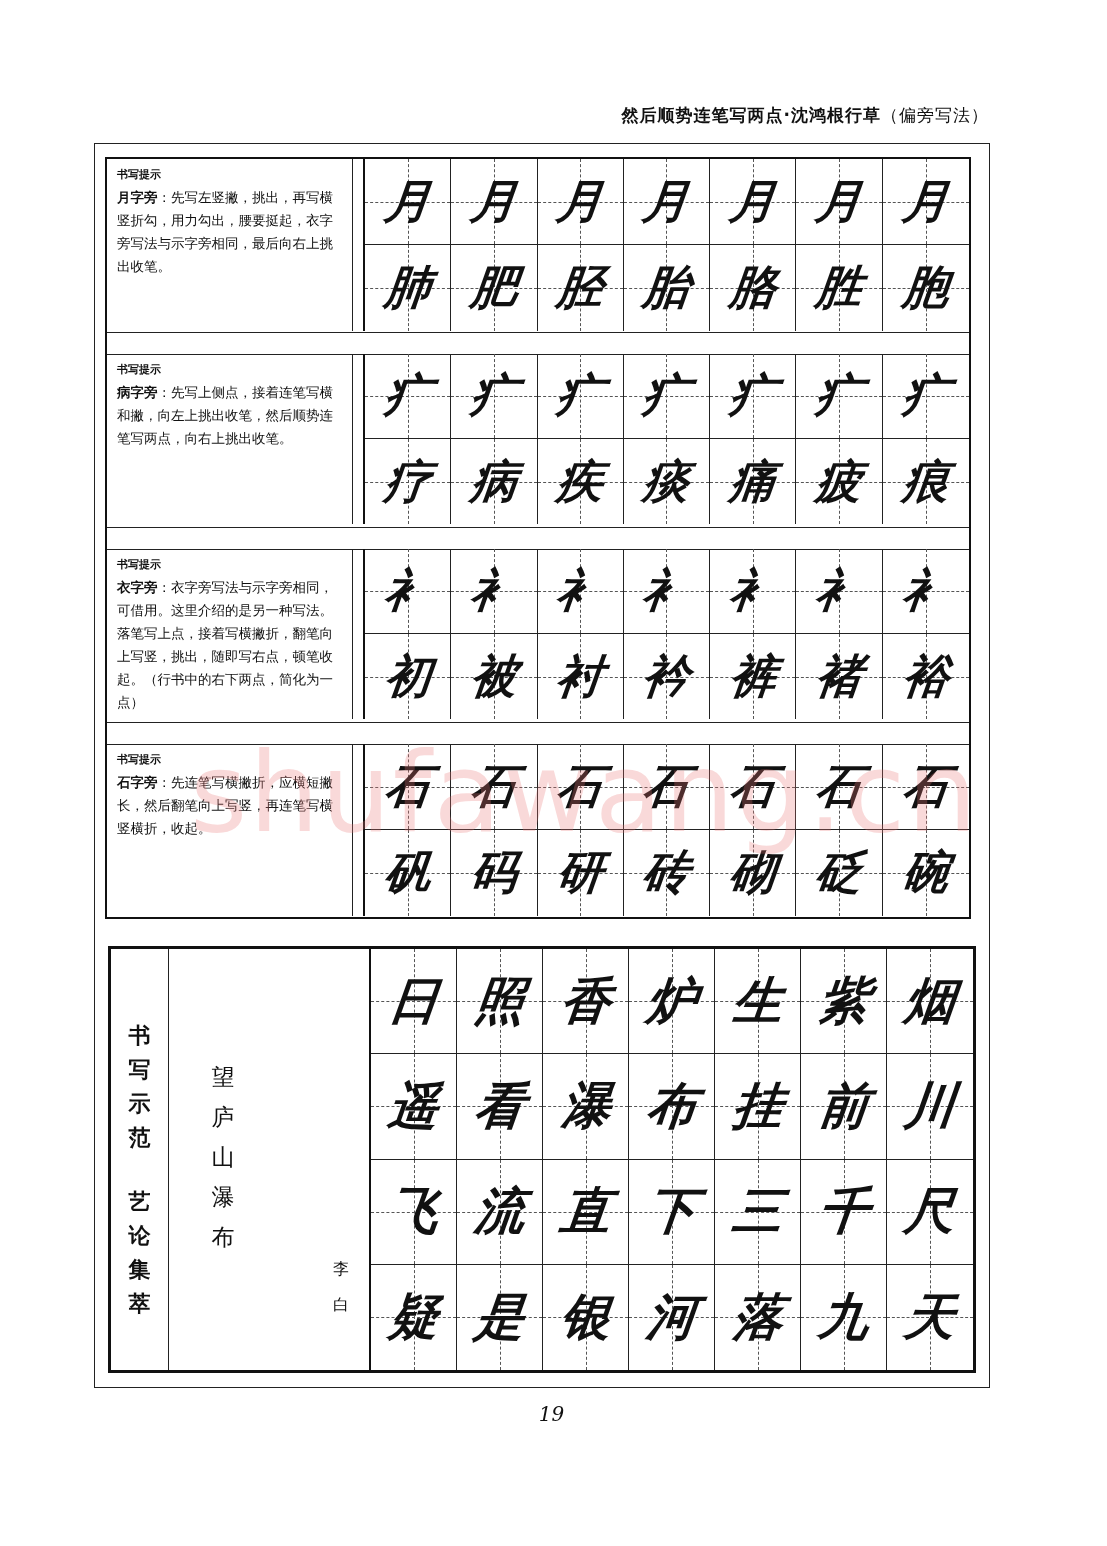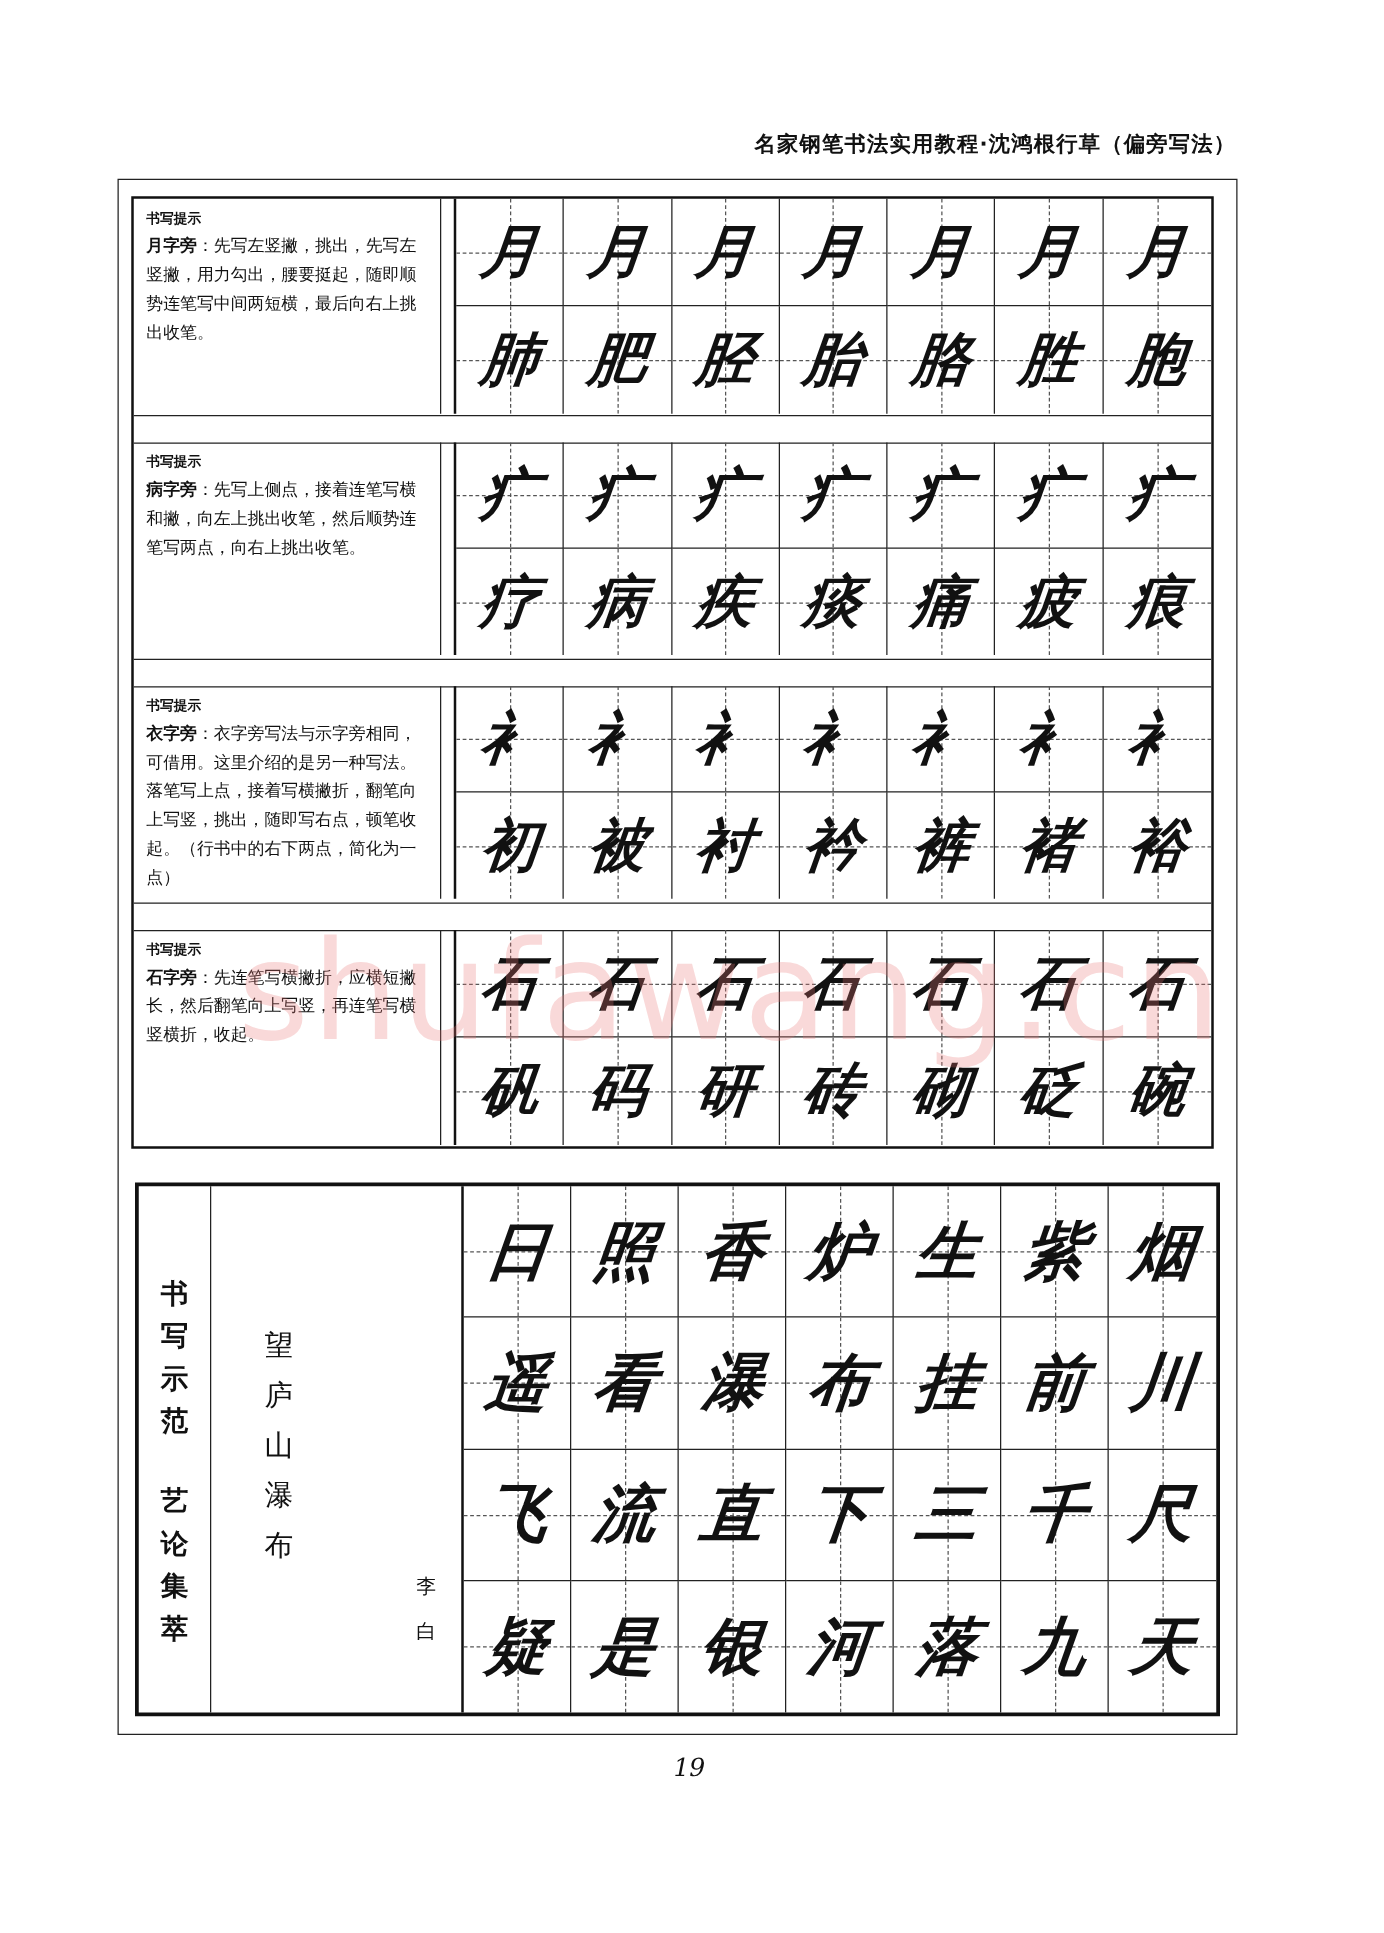--- a/index.html
+++ b/index.html
@@ -1,20 +1,20 @@
 <!DOCTYPE html>
 <html><head>
 <meta charset="utf-8">
 <style>
   html, body { margin:0; padding:0; background:#ffffff; }
   body { width:1107px; height:1546px; position:relative; overflow:hidden;
          font-family:"DejaVu Serif", serif; color:#111; }
   .header { position:absolute; top:104px; right:118px; font-size:17px; font-weight:bold;
             letter-spacing:1px; white-space:nowrap; font-family:"DejaVu Sans", sans-serif; }
-  .header .sub { font-weight:bold; }
+  .header .sub { font-weight:normal; }
   .outer { position:absolute; left:94px; top:143px; width:896px; height:1245px;
            border:1.5px solid #222; box-sizing:border-box; }
   .top-frame { position:absolute; left:105px; top:157px; width:866px; height:762px;
                border:2.5px solid #111; box-sizing:border-box; }
   .section { position:absolute; left:0; width:100%; }
   .section-divider { position:absolute; left:0; width:100%; border-top:1.5px solid #222; }
   .tip { position:absolute; left:4px; top:0; width:242px; height:100%;
          border-right:1.5px solid #222; box-sizing:border-box; padding:6px 6px 0 6px;
          font-family:"DejaVu Sans", sans-serif; font-size:13.5px; line-height:23px; }
   .tip-title { font-weight:bold; font-size:11px; line-height:20px; margin-bottom:1px; }
@@ -52,28 +52,28 @@
   .watermark { position:absolute; left:190px; top:729px; font-family:"DejaVu Sans", sans-serif;
                font-size:110px; color:rgba(232,120,120,0.28); letter-spacing:2px; z-index:5;
                pointer-events:none; white-space:nowrap; }
   .page-num { position:absolute; left:0; width:1103px; top:1402px; text-align:center;
               font-family:"DejaVu Serif", serif; font-style:italic; font-size:20px; }
 </style>
 </head>
 <body>
 
 <div class="header">
-  <span>名家钢笔书法实用教程·沈鸿根行草</span><span class="sub">（偏旁写法）</span>
+  <span>然后顺势连笔写两点·沈鸿根行草</span><span class="sub">（偏旁写法）</span>
 </div>
 
 <div class="outer"></div>
 
 <div class="top-frame" id="topFrame">
     <div class="section" style="top: 0px; height: 172px;">
-      <div class="tip"><div class="tip-title">书写提示</div><span class="tip-label">月字旁</span><span>：先写左竖撇，挑出，先写左竖撇，用力勾出，腰要挺起，随即顺势连笔写中间两短横，最后向右上挑出收笔。</span></div>
+      <div class="tip"><div class="tip-title">书写提示</div><span class="tip-label">月字旁</span><span>：先写左竖撇，挑出，再写横竖折勾，用力勾出，腰要挺起，衣字旁写法与示字旁相同，最后向右上挑出收笔。</span></div>
       <div class="grid">
         <div class="cell">
           <span class="glyph">月</span>
         </div>
         <div class="cell">
           <span class="glyph">月</span>
         </div>
         <div class="cell">
           <span class="glyph">月</span>
         </div>

